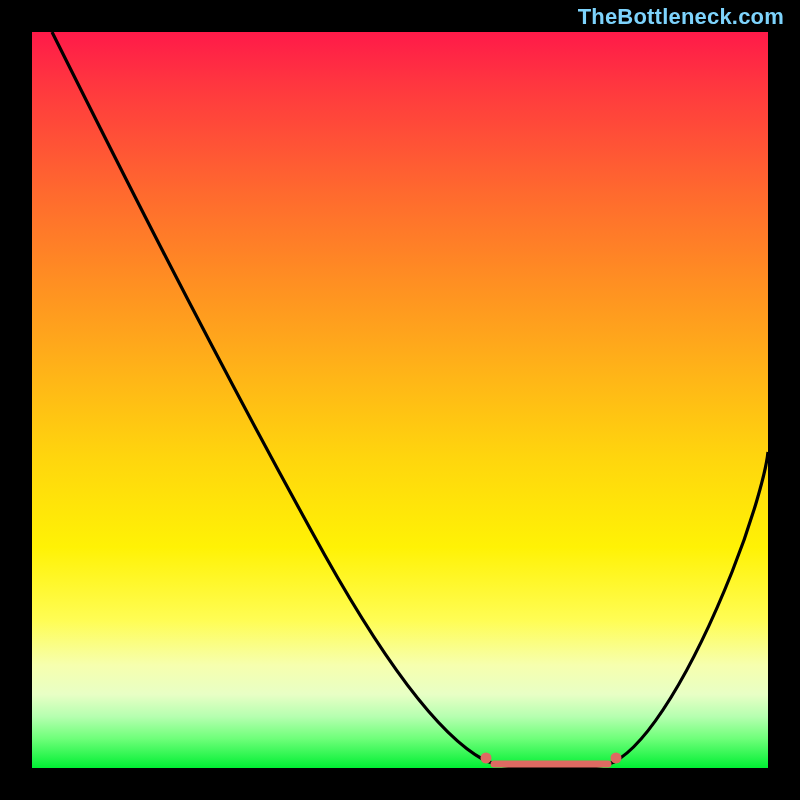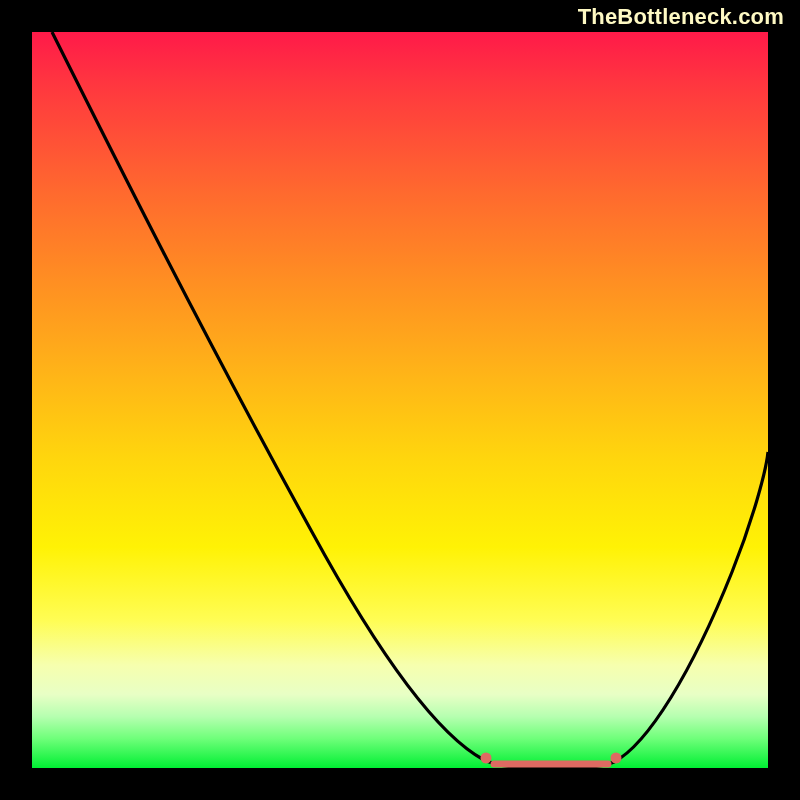--- a/index.html
+++ b/index.html
@@ -14,21 +14,21 @@
   .stage {
     position: relative;
     width: 800px;
     height: 800px;
     background: #000;
   }
   .watermark {
     position: absolute;
     top: 4px;
     right: 16px;
-    color: #fef9c3;
+    color: #7dd3fc;
     font-size: 22px;
     font-weight: 600;
     letter-spacing: 0.2px;
     user-select: none;
   }
   .plot-bg {
     position: absolute;
     left: 32px;
     top: 32px;
     width: 736px;

